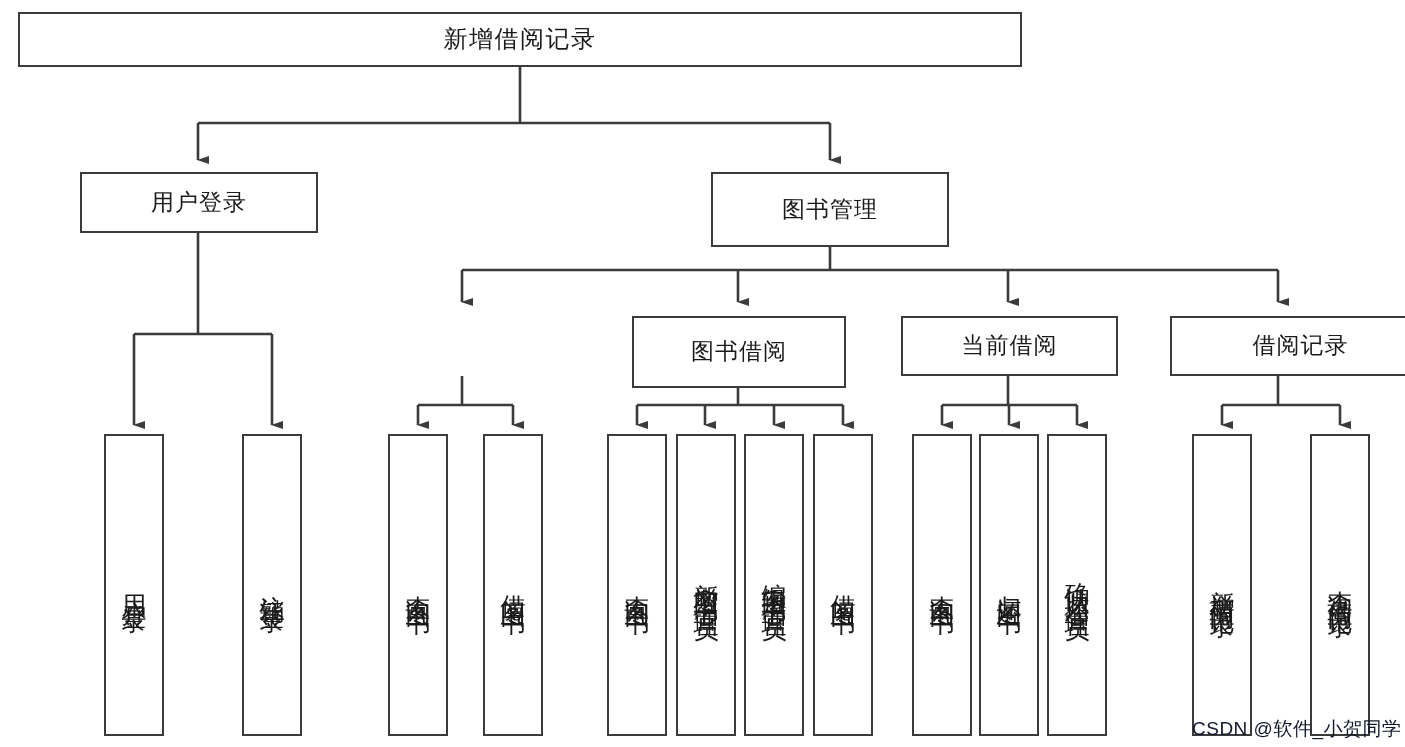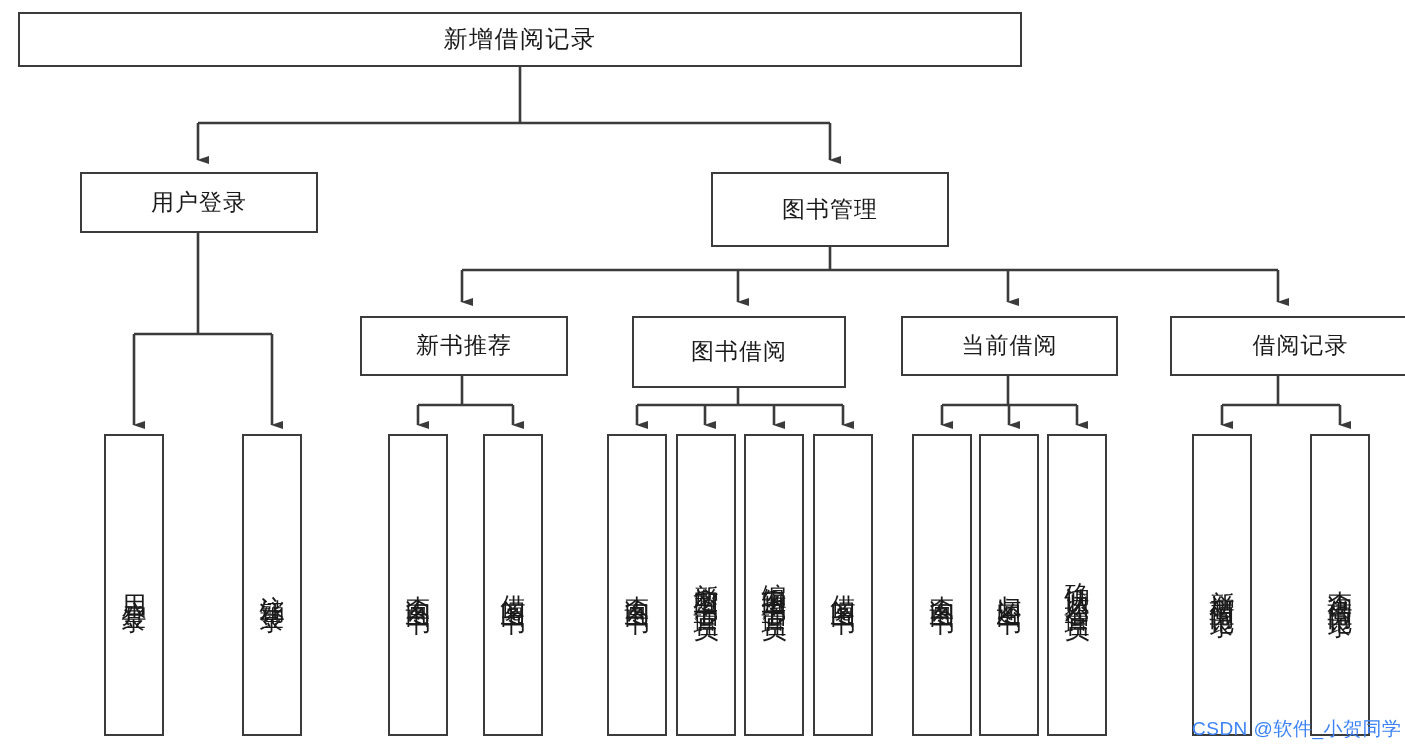--- a/index.html
+++ b/index.html
@@ -61,21 +61,21 @@
     text-orientation: upright;
     font-size: 25px;
     letter-spacing: 5px;
     line-height: 1;
     white-space: pre-line;
     max-height: 100%;
   }
   .watermark {
     position: absolute;
     font-size: 19px;
-    color: #3b82f6;
+    color: #0f172a;
     white-space: nowrap;
     letter-spacing: 0.5px;
     user-select: none;
   }
 </style>
 </head>
 <body>
 
 <div id="canvas">
 
@@ -133,23 +133,20 @@
     <span class="lbl">新增借阅记录</span>
   </div>
 
   <div class="node h" style="left:80px; top:172px; width:238px; height:61px;">
     <span class="lbl">用户登录</span>
   </div>
   <div class="node h" style="left:711px; top:172px; width:238px; height:75px;">
     <span class="lbl">图书管理</span>
   </div>
 
-  <div class="node h" style="left:360px; top:316px; width:208px; height:60px;">
-    <span class="lbl">新书推荐</span>
-  </div>
   <div class="node h" style="left:632px; top:316px; width:214px; height:72px;">
     <span class="lbl">图书借阅</span>
   </div>
   <div class="node h" style="left:901px; top:316px; width:217px; height:60px;">
     <span class="lbl">当前借阅</span>
   </div>
   <div class="node h" style="left:1170px; top:316px; width:261px; height:60px;">
     <span class="lbl">借阅记录</span>
   </div>
 

